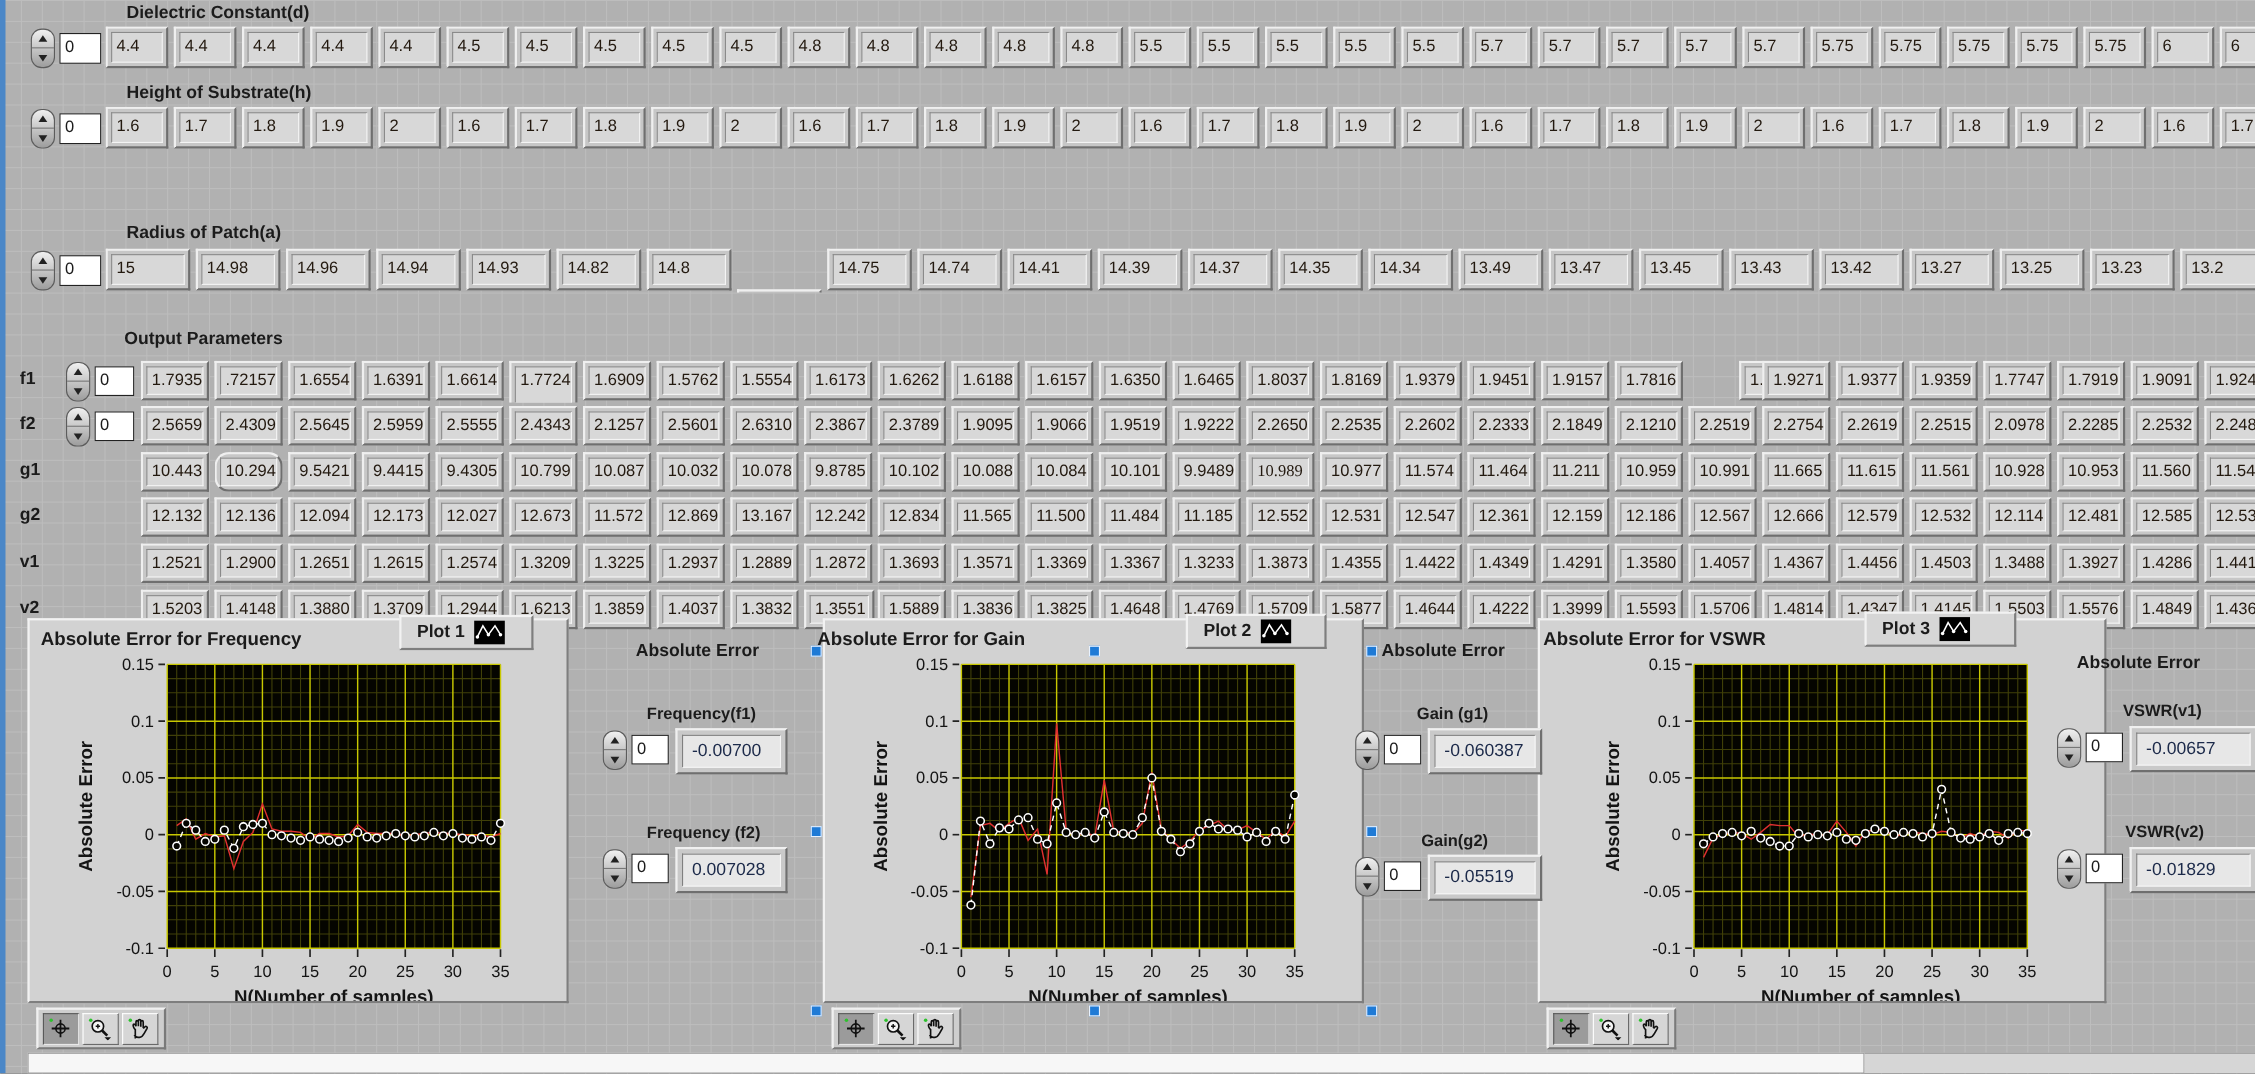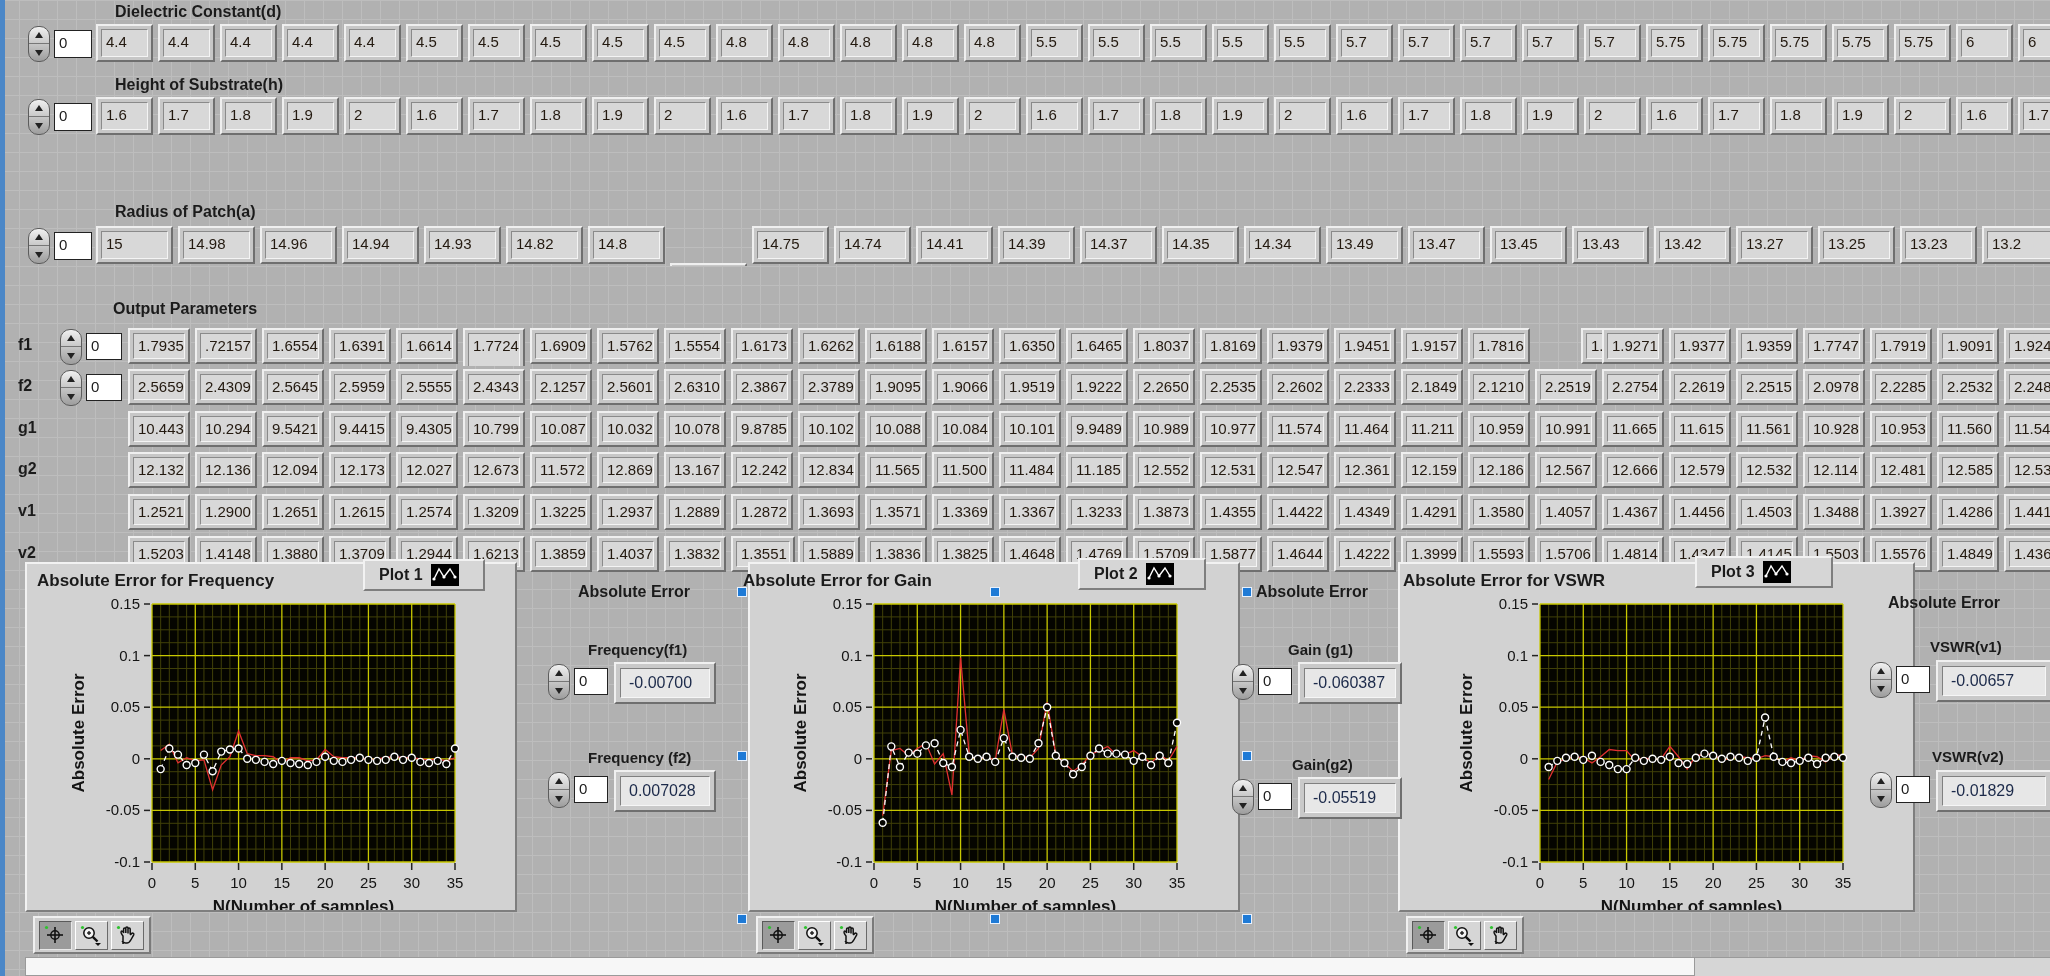--- a/index.html
+++ b/index.html
@@ -576,21 +576,21 @@
       <div class="cell" style="left: 1876px; width: 62px; height: 36px;">
         <div class="inner">2.248</div>
       </div>
     </div>
 
   <div class="abs row-label" style="left:18px;top:419px">g1</div>
   <div class="cellwrap" style="left:128px;top:411px;width:1922px;height:38px">
       <div class="cell" style="left: 0px; width: 62px; height: 36px;">
         <div class="inner">10.443</div>
       </div>
-      <div class="cell" style="left: 67px; width: 62px; height: 36px;">
+      <div class="cell" style="left: 67px; width: 62px; height: 36px; border-radius: 13px;">
         <div class="inner">10.294</div>
       </div>
       <div class="cell" style="left: 134px; width: 62px; height: 36px;">
         <div class="inner">9.5421</div>
       </div>
       <div class="cell" style="left: 201px; width: 62px; height: 36px;">
         <div class="inner">9.4415</div>
       </div>
       <div class="cell" style="left: 268px; width: 62px; height: 36px;">
         <div class="inner">9.4305</div>
@@ -618,21 +618,21 @@
       </div>
       <div class="cell" style="left: 804px; width: 62px; height: 36px;">
         <div class="inner">10.084</div>
       </div>
       <div class="cell" style="left: 871px; width: 62px; height: 36px;">
         <div class="inner">10.101</div>
       </div>
       <div class="cell" style="left: 938px; width: 62px; height: 36px; padding-left: 41px;">
         <div class="inner">9.9489</div>
       </div>
-      <div class="cell" style="left: 1005px; width: 62px; height: 36px;">
+      <div class="cell" style="left: 1005px; width: 62px; height: 36px; font-family: Liberation Serif, serif;">
         <div class="inner">10.989</div>
       </div>
       <div class="cell" style="left: 1072px; width: 62px; height: 36px;">
         <div class="inner">10.977</div>
       </div>
       <div class="cell" style="left: 1139px; width: 62px; height: 36px;">
         <div class="inner">11.574</div>
       </div>
       <div class="cell" style="left: 1206px; width: 62px; height: 36px;">
         <div class="inner">11.464</div>

